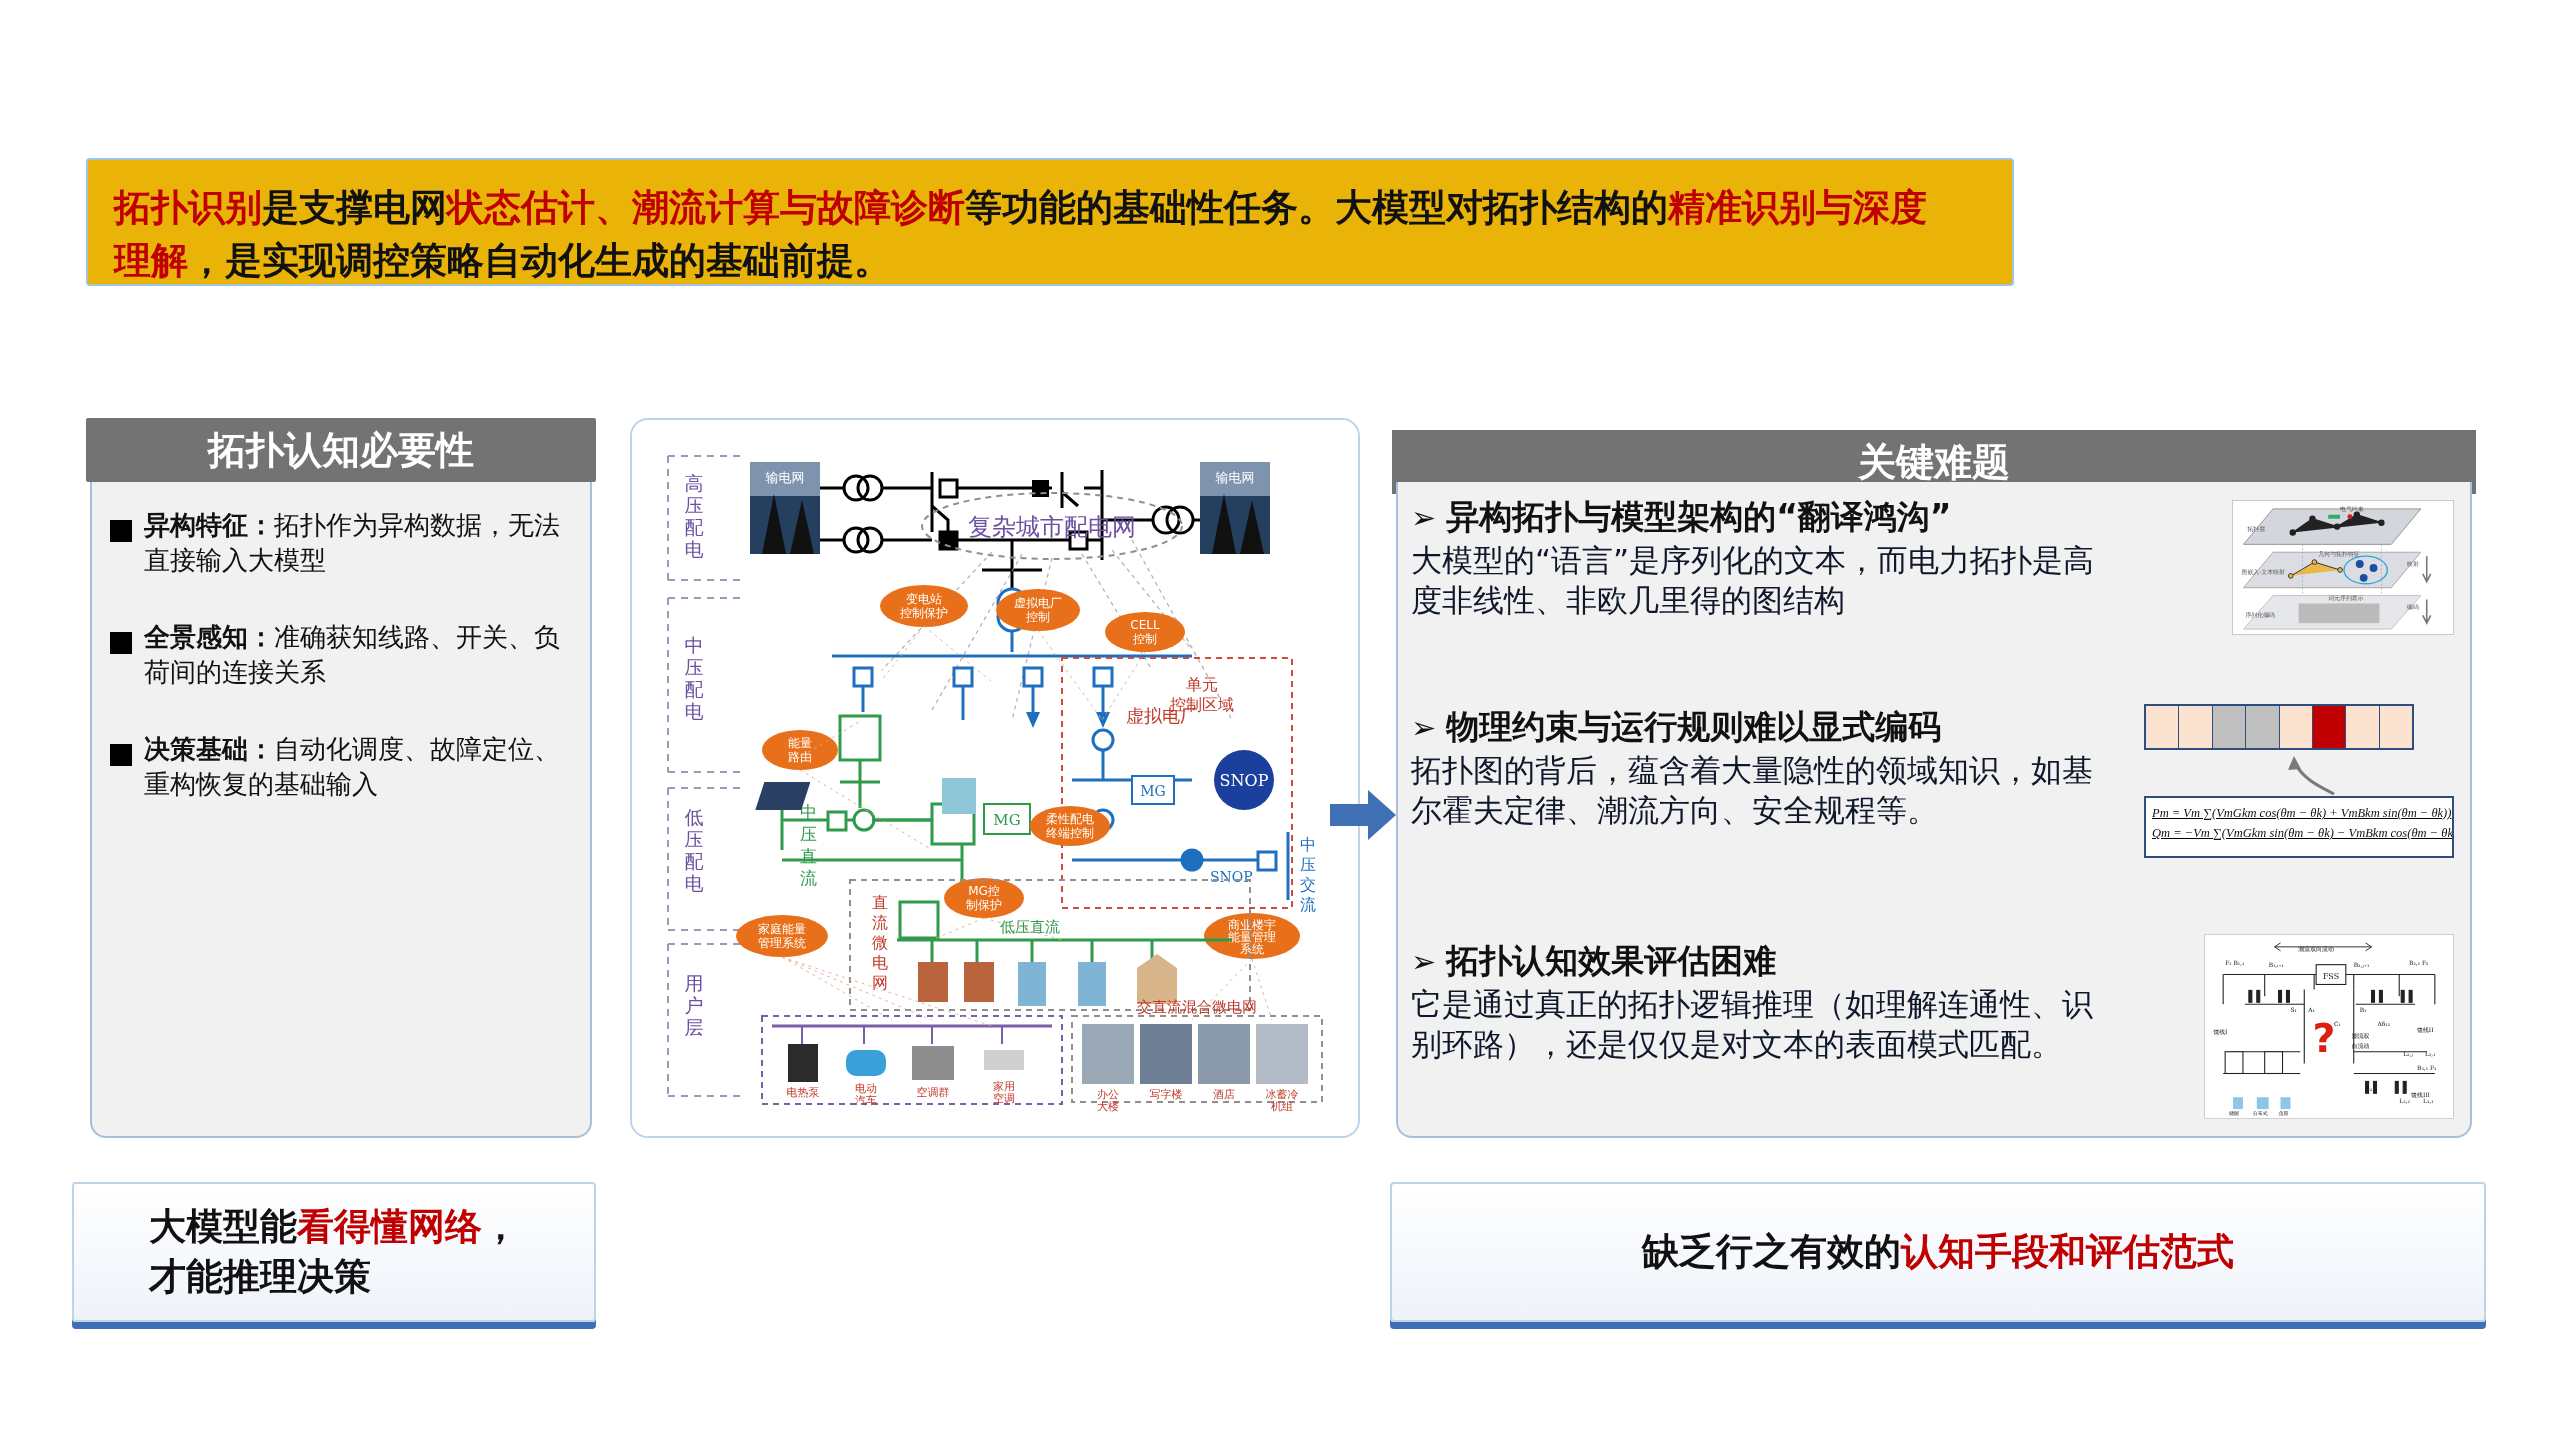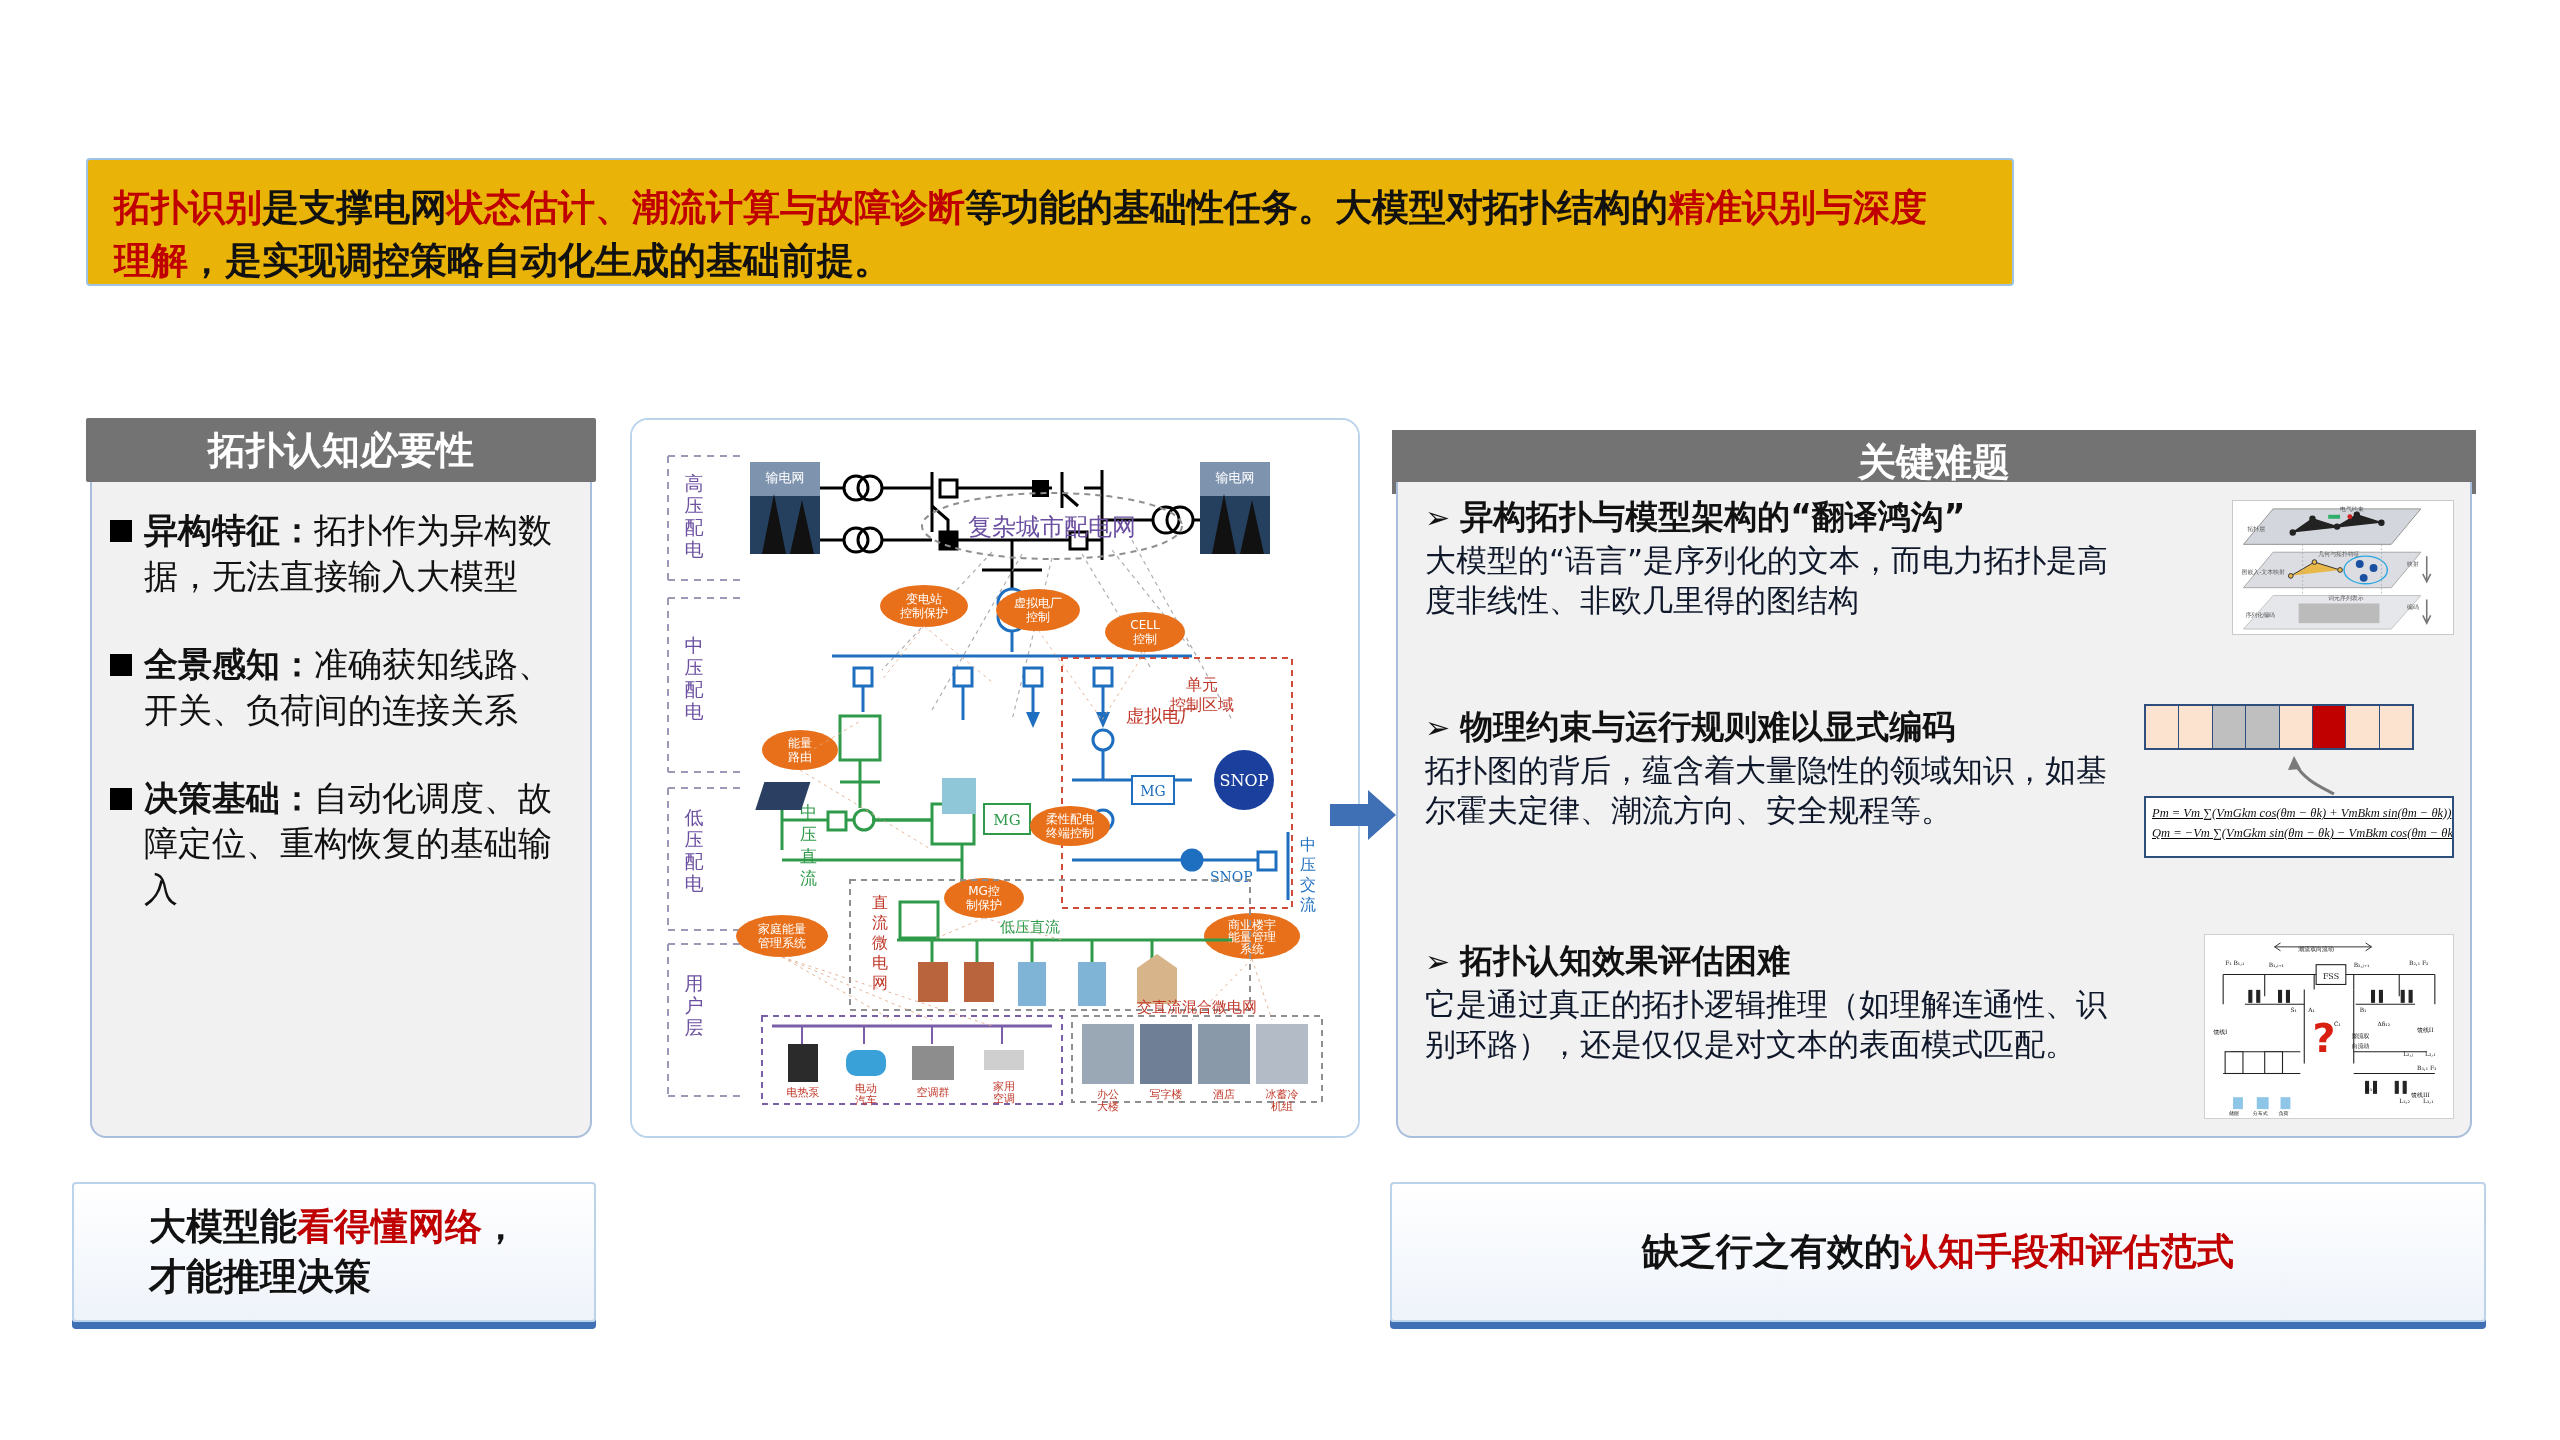--- a/index.html
+++ b/index.html
@@ -93,41 +93,41 @@
   .left-body{
     position:absolute; left:4px; top:64px; width:502px; height:656px;
     background:#F1F1F1; border:2px solid #A8BEDC; border-top:none;
     border-radius:0 0 16px 16px; padding:26px 20px 10px 18px;
   }
   .bullet{ display:flex; gap:12px; margin-bottom:42px; }
   .bullet .sq{
     width:22px; height:22px; background:#000; flex:0 0 22px; margin-top:12px;
   }
   .bullet .txt{
-    font-size:34px; line-height:1.35; color:#111;
+    font-size:26px; line-height:1.35; color:#111;
     font-family:Liberation Serif, serif;
   }
   .bullet .txt b{ font-weight:bold; }
 
   
   .center-card{
     position:absolute; left:630px; top:418px; width:730px; height:720px;
     background:#fff; border:2px solid #BBD4EC; border-radius:18px; overflow:hidden;
   }
 
   
   .right-panel{ position:absolute; left:1392px; top:418px; width:1084px; height:720px; }
   .right-head{
     position:absolute; left:0; top:12px; width:1084px; height:64px; line-height:64px;
     font-size:38px;
   }
   .right-body{
     position:absolute; left:4px; top:64px; width:1076px; height:656px;
     background:#F1F1F1; border:2px solid #A8BEDC; border-top:none;
-    border-radius:0 0 16px 16px; padding:14px 16px 8px 27px;
+    border-radius:0 0 16px 16px; padding:14px 16px 8px 13px;
   }
   .kb{ position:relative; margin-bottom:10px; }
   .kb-title{
     font-size:33px; font-weight:bold; color:#111; line-height:1.3;
     font-family:"DejaVu Sans","Liberation Sans",sans-serif;
   }
   .kb-title .arw{ font-size:30px; margin-right:10px; }
   .kb-desc{
     font-size:31px; color:#0f172a; line-height:1.28; margin-top:2px;
     font-family:"DejaVu Sans","Liberation Sans",sans-serif;

